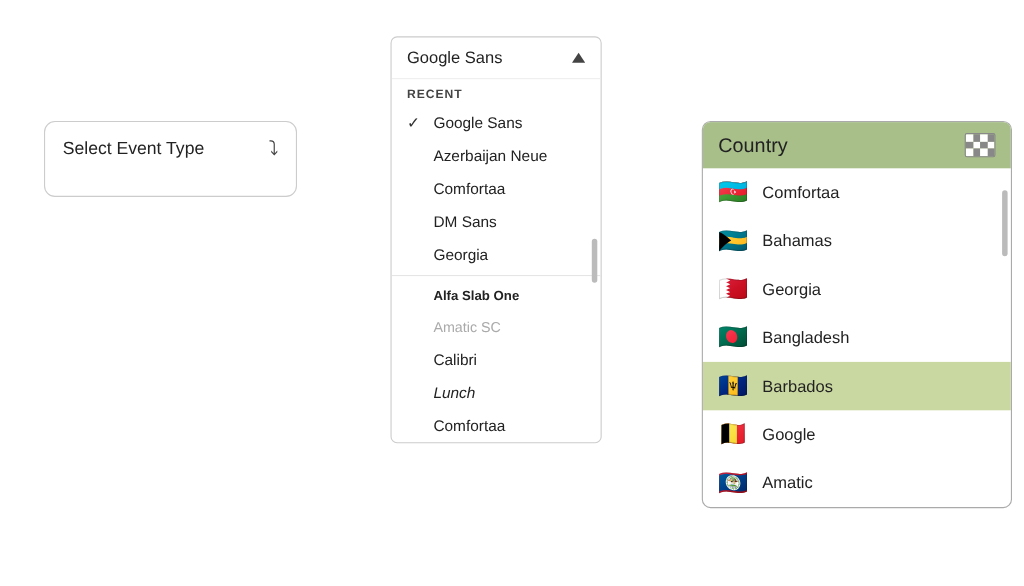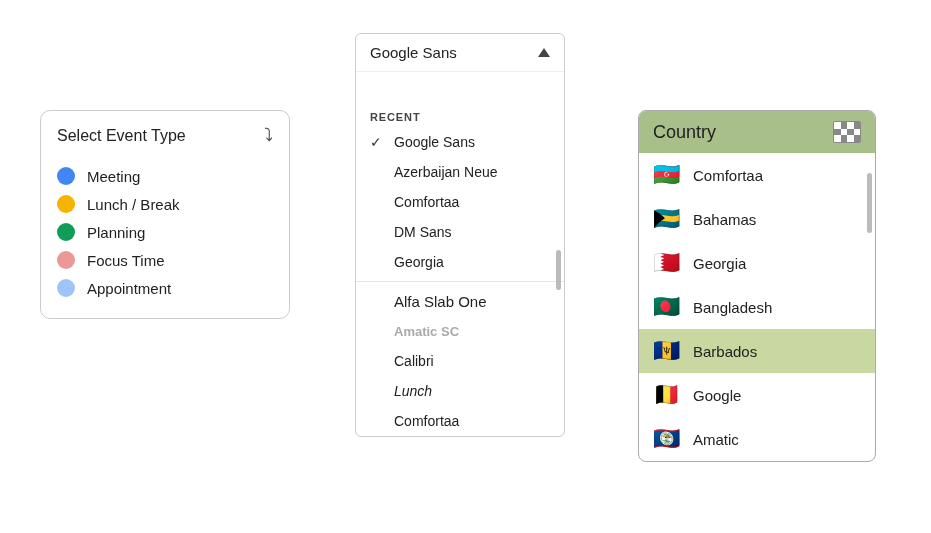--- a/index.html
+++ b/index.html
@@ -10,21 +10,21 @@
       height: 533px;
       position: relative;
       overflow: hidden;
     }
 
     
     #panel-event-type {
       position: absolute;
       left: 40px;
       top: 110px;
-      width: 250px;
+      width: 230px;
       border: 1.5px solid #ccc;
       border-radius: 10px;
       padding: 14px 16px 16px;
       background: #fff;
     }
 
     .event-type-header {
       display: flex;
       align-items: center;
       justify-content: space-between;
@@ -57,21 +57,21 @@
       height: 18px;
       border-radius: 50%;
       flex-shrink: 0;
     }
 
     
     #panel-font {
       position: absolute;
       left: 355px;
       top: 33px;
-      width: 210px;
+      width: 192px;
       border: 1.5px solid #ccc;
       border-radius: 6px;
       background: #fff;
       overflow: hidden;
     }
 
     .font-header {
       display: flex;
       align-items: center;
       justify-content: space-between;
@@ -118,57 +118,55 @@
       width: 16px;
     }
 
     .font-divider {
       height: 1px;
       background: #e5e5e5;
       margin: 4px 0;
     }
 
     .font-item.bold-style {
-      font-weight: normal;
-      font-size: 15px;
+      font-weight: bold;
+      font-size: 12px;
     }
 
     .font-item.light-gray {
       color: #aaa;
       font-size: 13px;
-      font-weight: bold;
     }
 
     .font-item.italic-style {
       font-style: italic;
     }
 
     
     #panel-font-inner {
       position: relative;
-      margin-top: 31px;
     }
 
     .font-scrollbar {
       position: absolute;
       right: 3px;
       top: 50%;
       transform: translateY(-50%);
       width: 5px;
       height: 40px;
       background: #bbb;
       border-radius: 3px;
     }
 
     
     #panel-country {
       position: absolute;
       left: 638px;
       top: 110px;
-      width: 238px;
+      width: 282px;
       border: 1.5px solid #aaa;
       border-radius: 8px;
       background: #fff;
       overflow: hidden;
     }
 
     .country-header {
       background: #a8bf8a;
       display: flex;
       align-items: center;
@@ -239,42 +237,20 @@
     }
   </style>
 </head>
 <body>
 
 <div id="panel-event-type">
   <div class="event-type-header">
     <span class="event-type-title">Select Event Type</span>
     <span class="chevron-down">⤵</span>
   </div>
-  <div id="event-items-container">
-      <div class="event-item">
-      <div class="dot" style="background:#4285F4"></div>
-      <span>Meeting</span>
-    </div>
-      <div class="event-item">
-      <div class="dot" style="background:#F4B400"></div>
-      <span>Lunch / Break</span>
-    </div>
-      <div class="event-item">
-      <div class="dot" style="background:#0F9D58"></div>
-      <span>Planning</span>
-    </div>
-      <div class="event-item">
-      <div class="dot" style="background:#EA9999"></div>
-      <span>Focus Time</span>
-    </div>
-      <div class="event-item">
-      <div class="dot" style="background:#9FC5F8"></div>
-      <span>Appointment</span>
-    </div>
-    </div>
 </div>
 
 <div id="panel-font">
   <div class="font-header">
     <span class="font-header-label">Google Sans</span>
     <div class="triangle-up"></div>
   </div>
   <div id="panel-font-inner">
     <div class="font-section-label">RECENT</div>
     <div id="recent-fonts-container">

